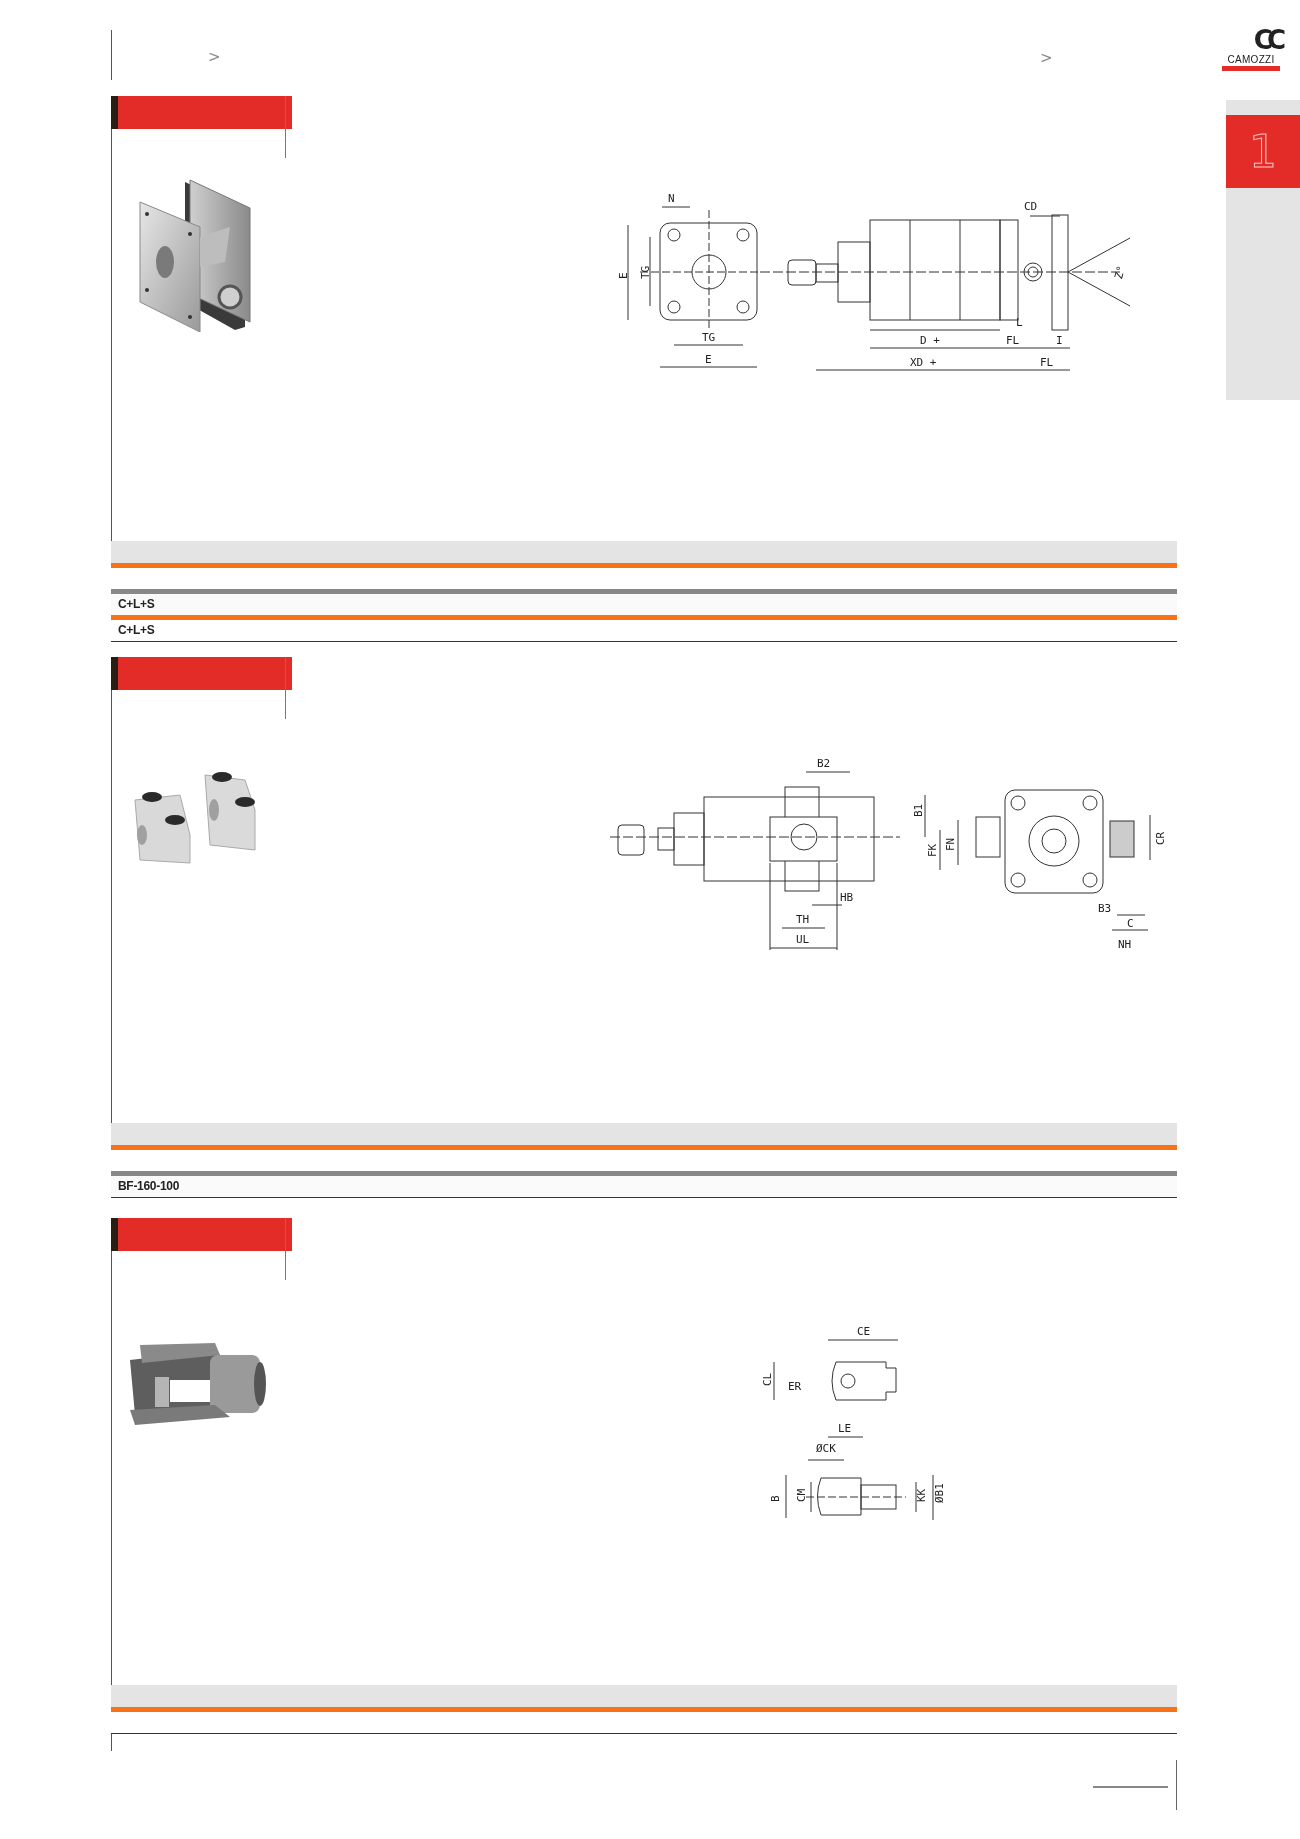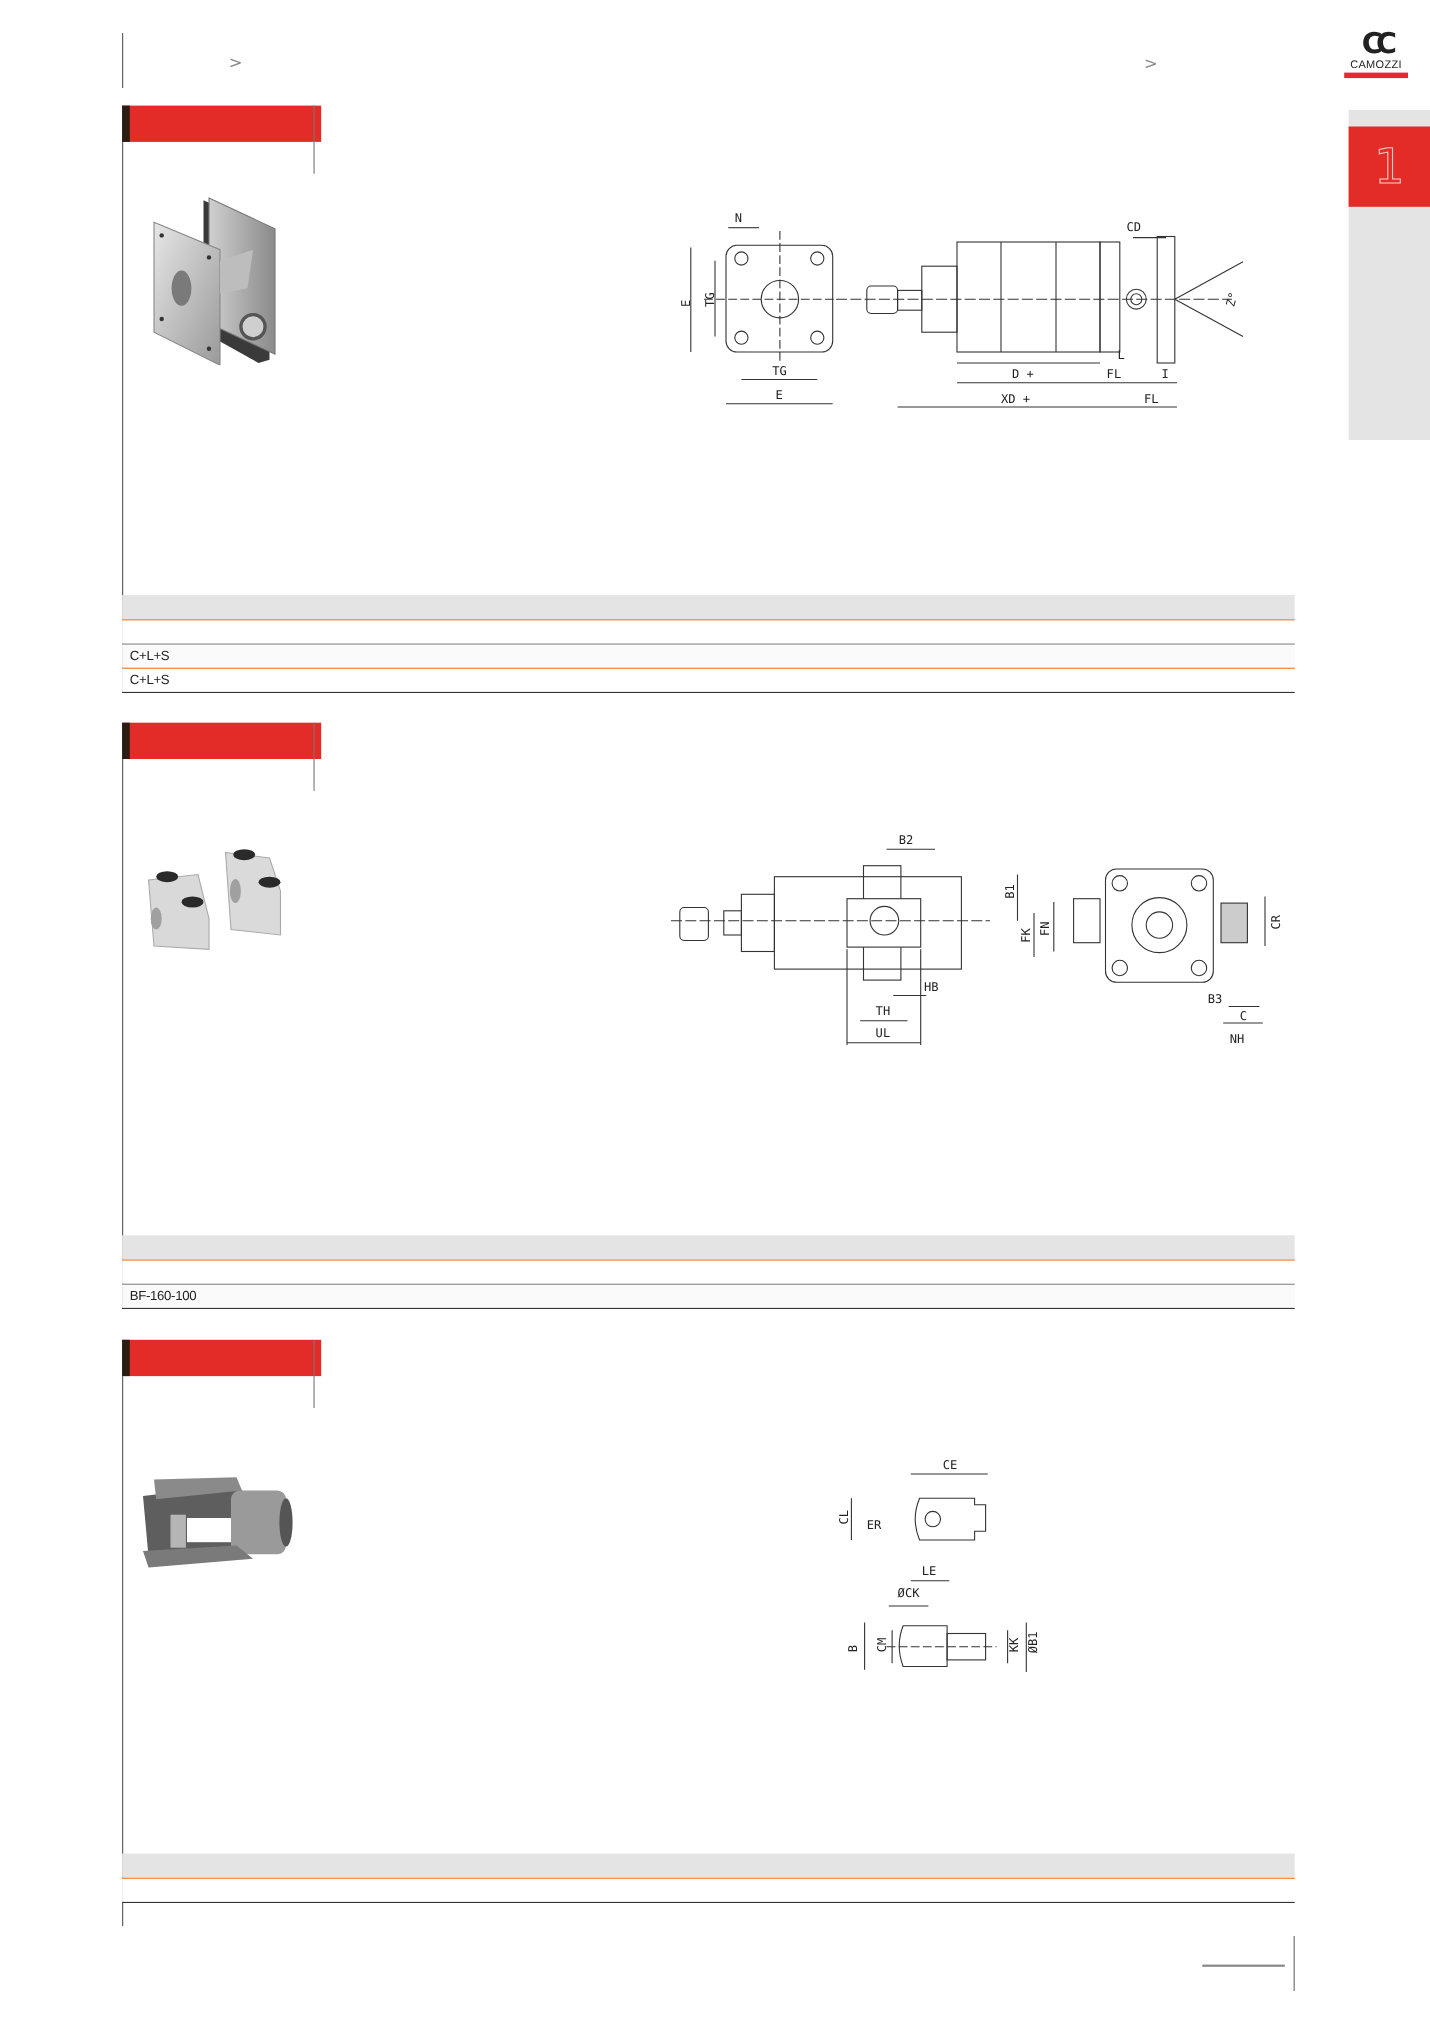--- a/index.html
+++ b/index.html
@@ -1,32 +1,32 @@
 <!DOCTYPE html>
 <html><head>
 <meta charset="utf-8">
 <style>
   html, body { margin:0; padding:0; background:#fff; }
   body { width:1300px; height:1839px; position:relative; overflow:hidden; font-family:"Liberation Sans", sans-serif; color:#222; }
   .abs { position:absolute; }
   .vline { position:absolute; background:#555; width:1px; }
   .crumb { position:absolute; font-size:15px; color:#888; font-family:"DejaVu Sans", sans-serif; }
   .logo { position:absolute; left:1222px; top:28px; width:58px; text-align:center; }
-  .logo .mark { font-family:"DejaVu Sans", sans-serif; font-weight:bold; font-size:26px; line-height:24px; color:#222; letter-spacing:-6px; }
+  .logo .mark { font-family:"DejaVu Sans", sans-serif; font-weight:bold; font-size:26px; line-height:24px; color:#222; letter-spacing:-6px;text-align:right; }
   .logo .name { font-family:"Liberation Sans", sans-serif; font-weight:normal; font-size:10px; color:#222; margin-top:2px; letter-spacing:0.3px;text-align:center; }
   .logo .bar { height:5px; background:#e32b27; margin-top:1px; }
   .side-tab { position:absolute; left:1226px; top:0; width:74px; height:400px; }
   .side-tab .bg { position:absolute; left:0; top:100px; width:74px; height:300px; background:#e4e4e4; }
   .side-tab .red { position:absolute; left:0; top:115px; width:74px; height:73px; background:#e32b27; color:#e32b27; text-align:center; font-size:44px; line-height:73px; font-family:"DejaVu Sans", sans-serif; -webkit-text-stroke:1px #f8c7c3; }
   .section-head { position:absolute; width:174px; height:33px; background:#e32b27; border-left:7px solid #2a1d14; }
   .section-frame-right { position:absolute; width:1px; background:#777; }
   .photo { position:absolute; }
   .table { position:absolute; left:111px; width:1066px; }
   .thead { height:22px; background:#e4e4e4; }
-  .trow { height:21px; border-top:1px solid #f97316; background:#fff; font-size:12px; font-weight:normal; line-height:21px; padding-left:7px; letter-spacing:-0.3px; }
+  .trow { height:21px; border-top:5px solid #f97316; background:#fff; font-size:12px; font-weight:bold; line-height:21px; padding-left:7px; letter-spacing:-0.3px; }
   .trow.alt { background:#fafafa; border-top-color:#888; }
   .tbottom { border-top:1px solid #333; }
   .drawing { position:absolute; }
   .drawing svg text { font-family:"DejaVu Sans Mono", monospace; font-size:11px; fill:#222; }
   .page-num-line { position:absolute; left:1093px; top:1786px; width:75px; height:2px; background:#888; }
 </style>
 </head>
 <body>
 
 <div class="vline" style="left:111px; top:30px; height:50px;"></div>

